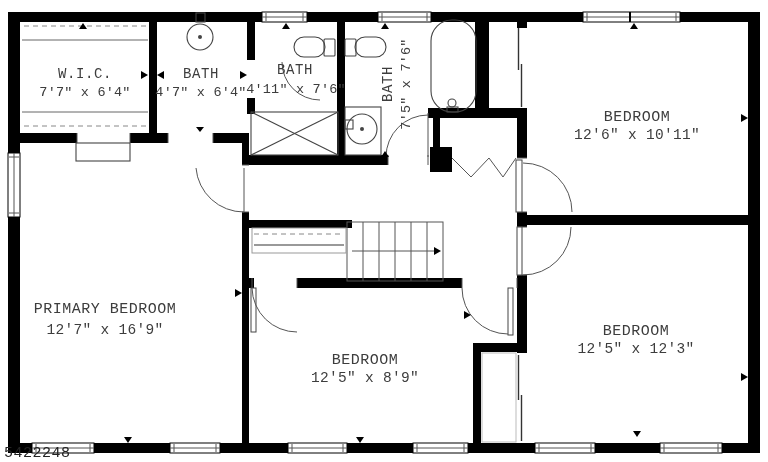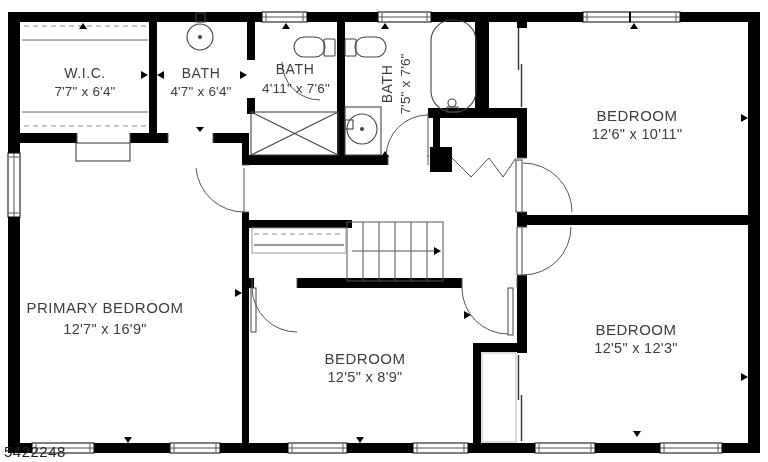--- a/index.html
+++ b/index.html
@@ -1,17 +1,17 @@
 <!DOCTYPE html>
 <html><head>
 <meta charset="utf-8">
 <style>
   html,body{margin:0;padding:0;background:#ffffff;}
   .plan{position:relative;width:768px;height:462px;background:#ffffff;
-        font-family:Liberation Sans, sans-serif;overflow:hidden;}
+        font-family:Liberation Mono, monospace;overflow:hidden;}
   svg{position:absolute;left:0;top:0;}
   text{fill:#3d3d3d;}
   .room-name{font-size:15px;letter-spacing:.5px;}
   .room-dims{font-size:14.5px;letter-spacing:.3px;}
   .small-name{font-size:14px;letter-spacing:.6px;}
   .small-dims{font-size:13.5px;letter-spacing:.2px;}
   .watermark{font-size:15px;fill:#222;letter-spacing:.5px;}
   .wall{fill:#000;}
   .fix{fill:none;stroke:#444;stroke-width:1.1;}
   .thin{fill:none;stroke:#555;stroke-width:1;}

